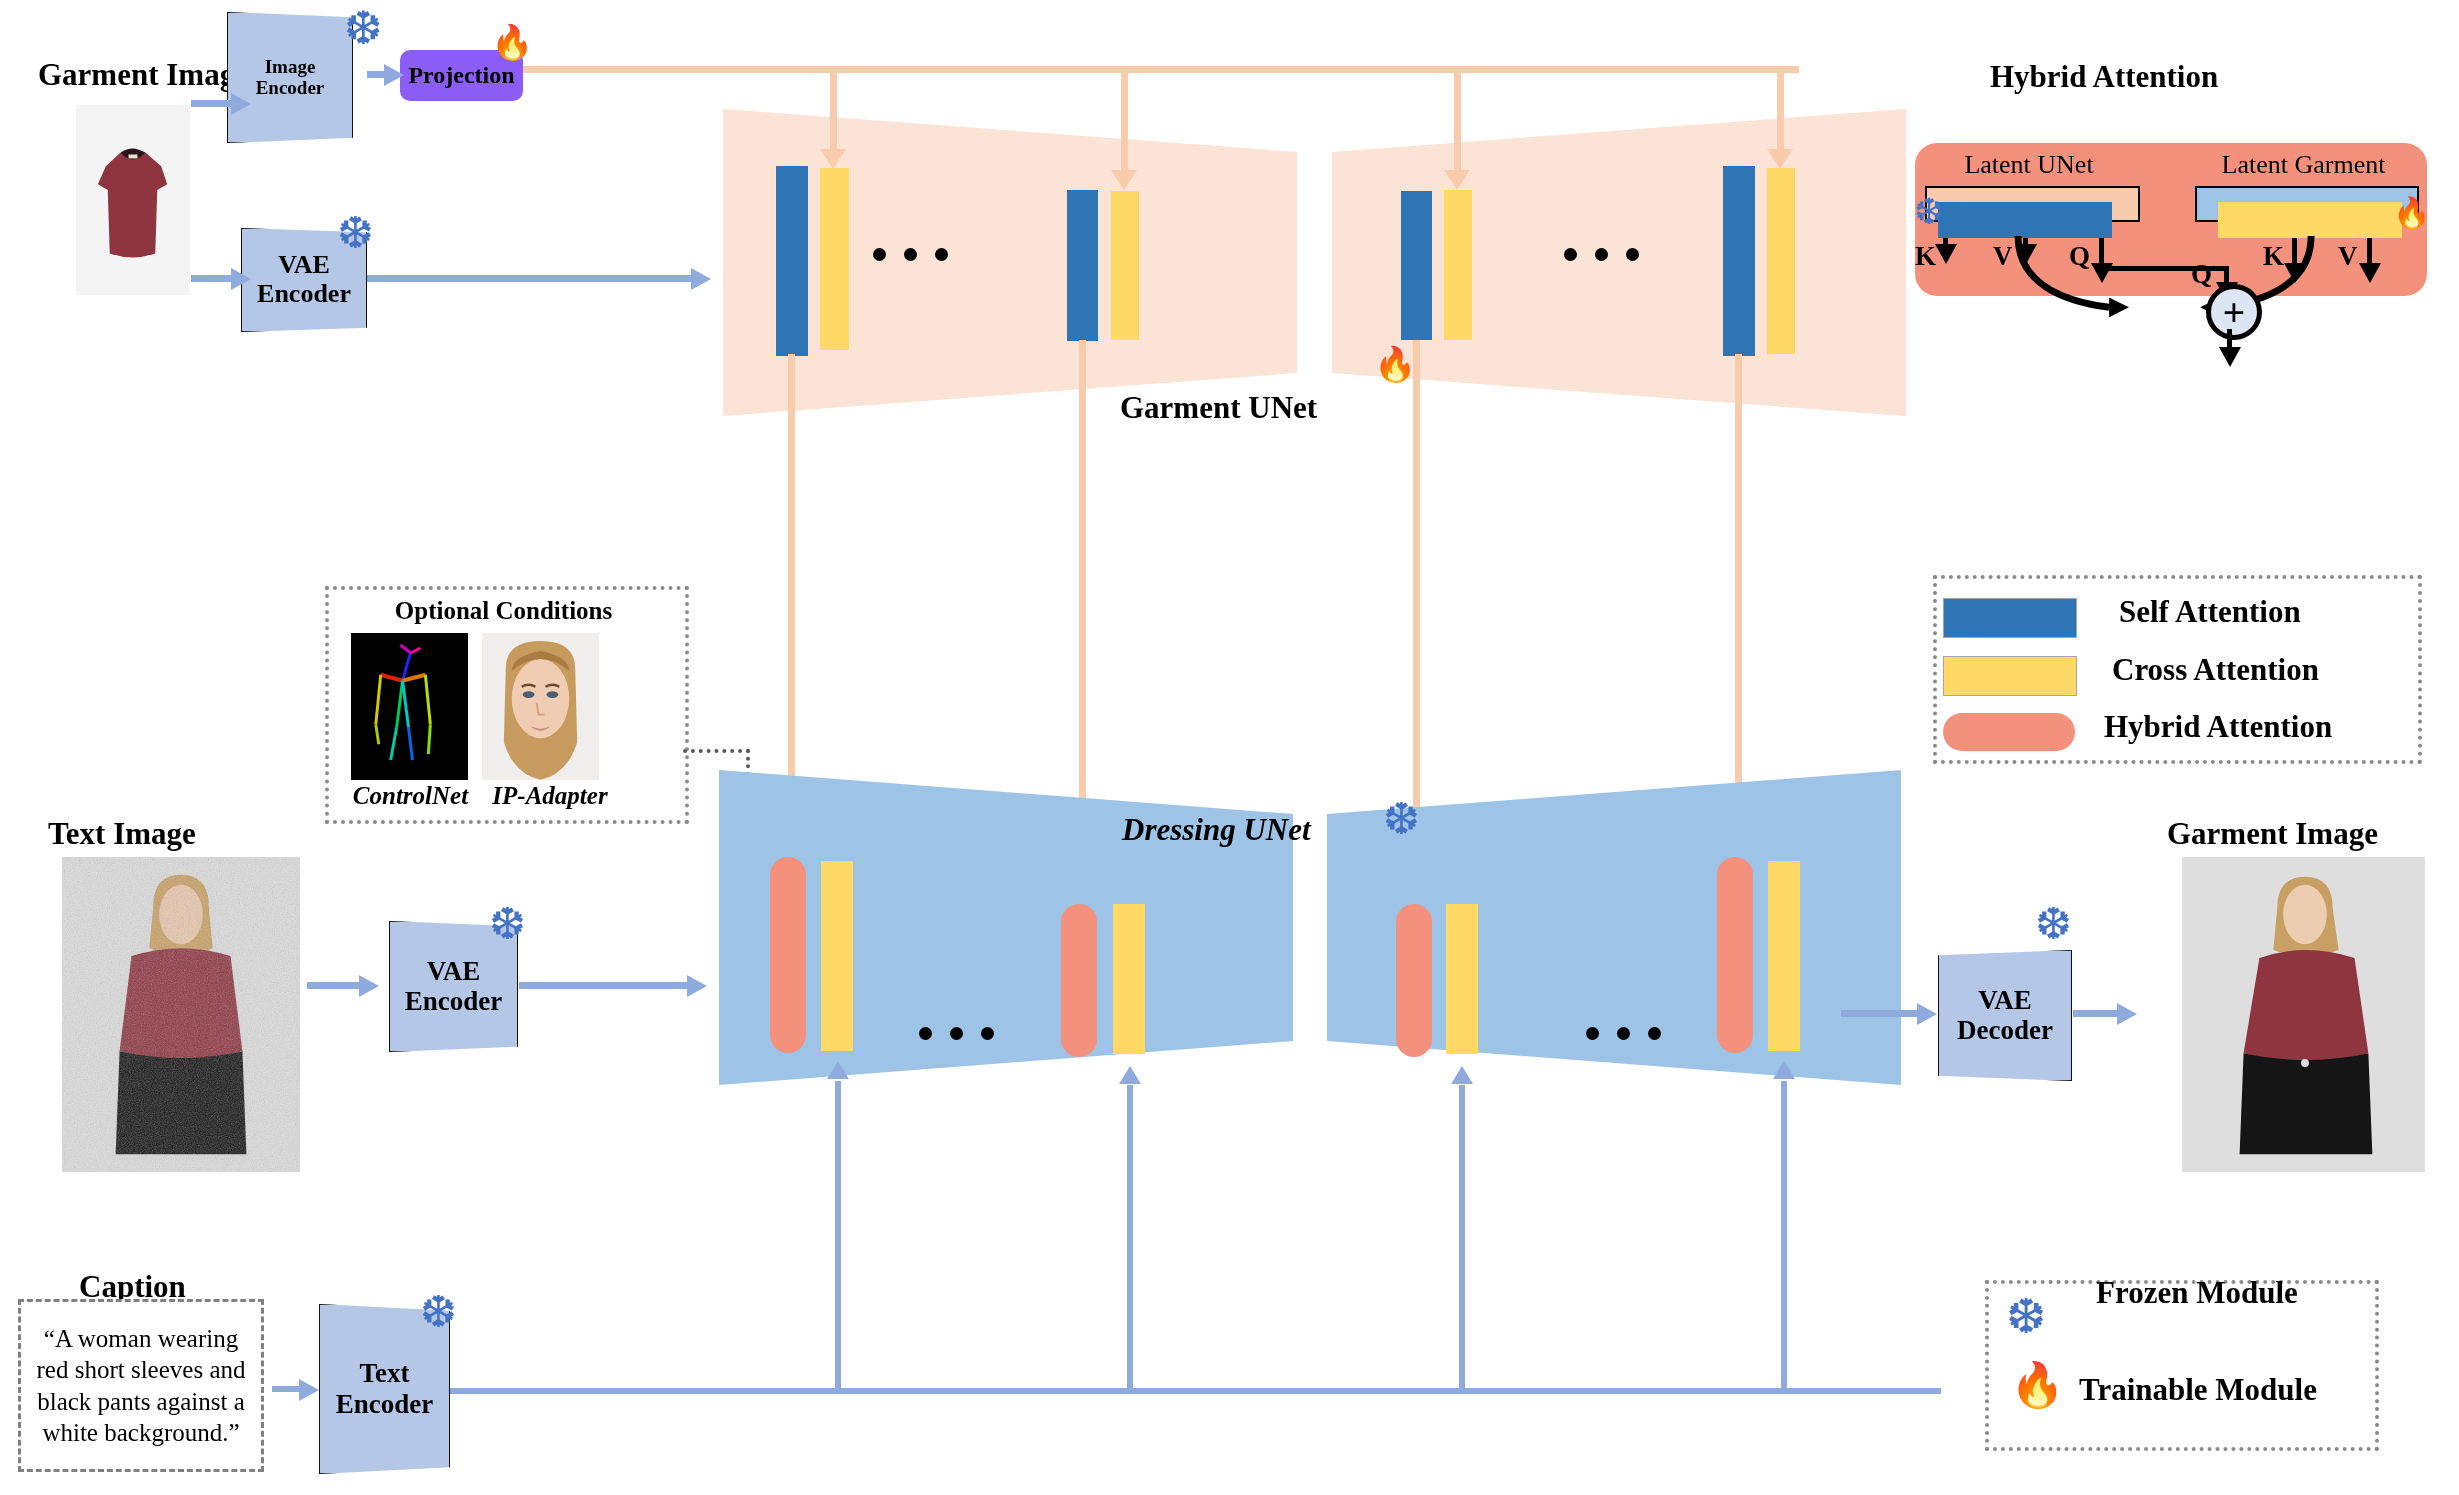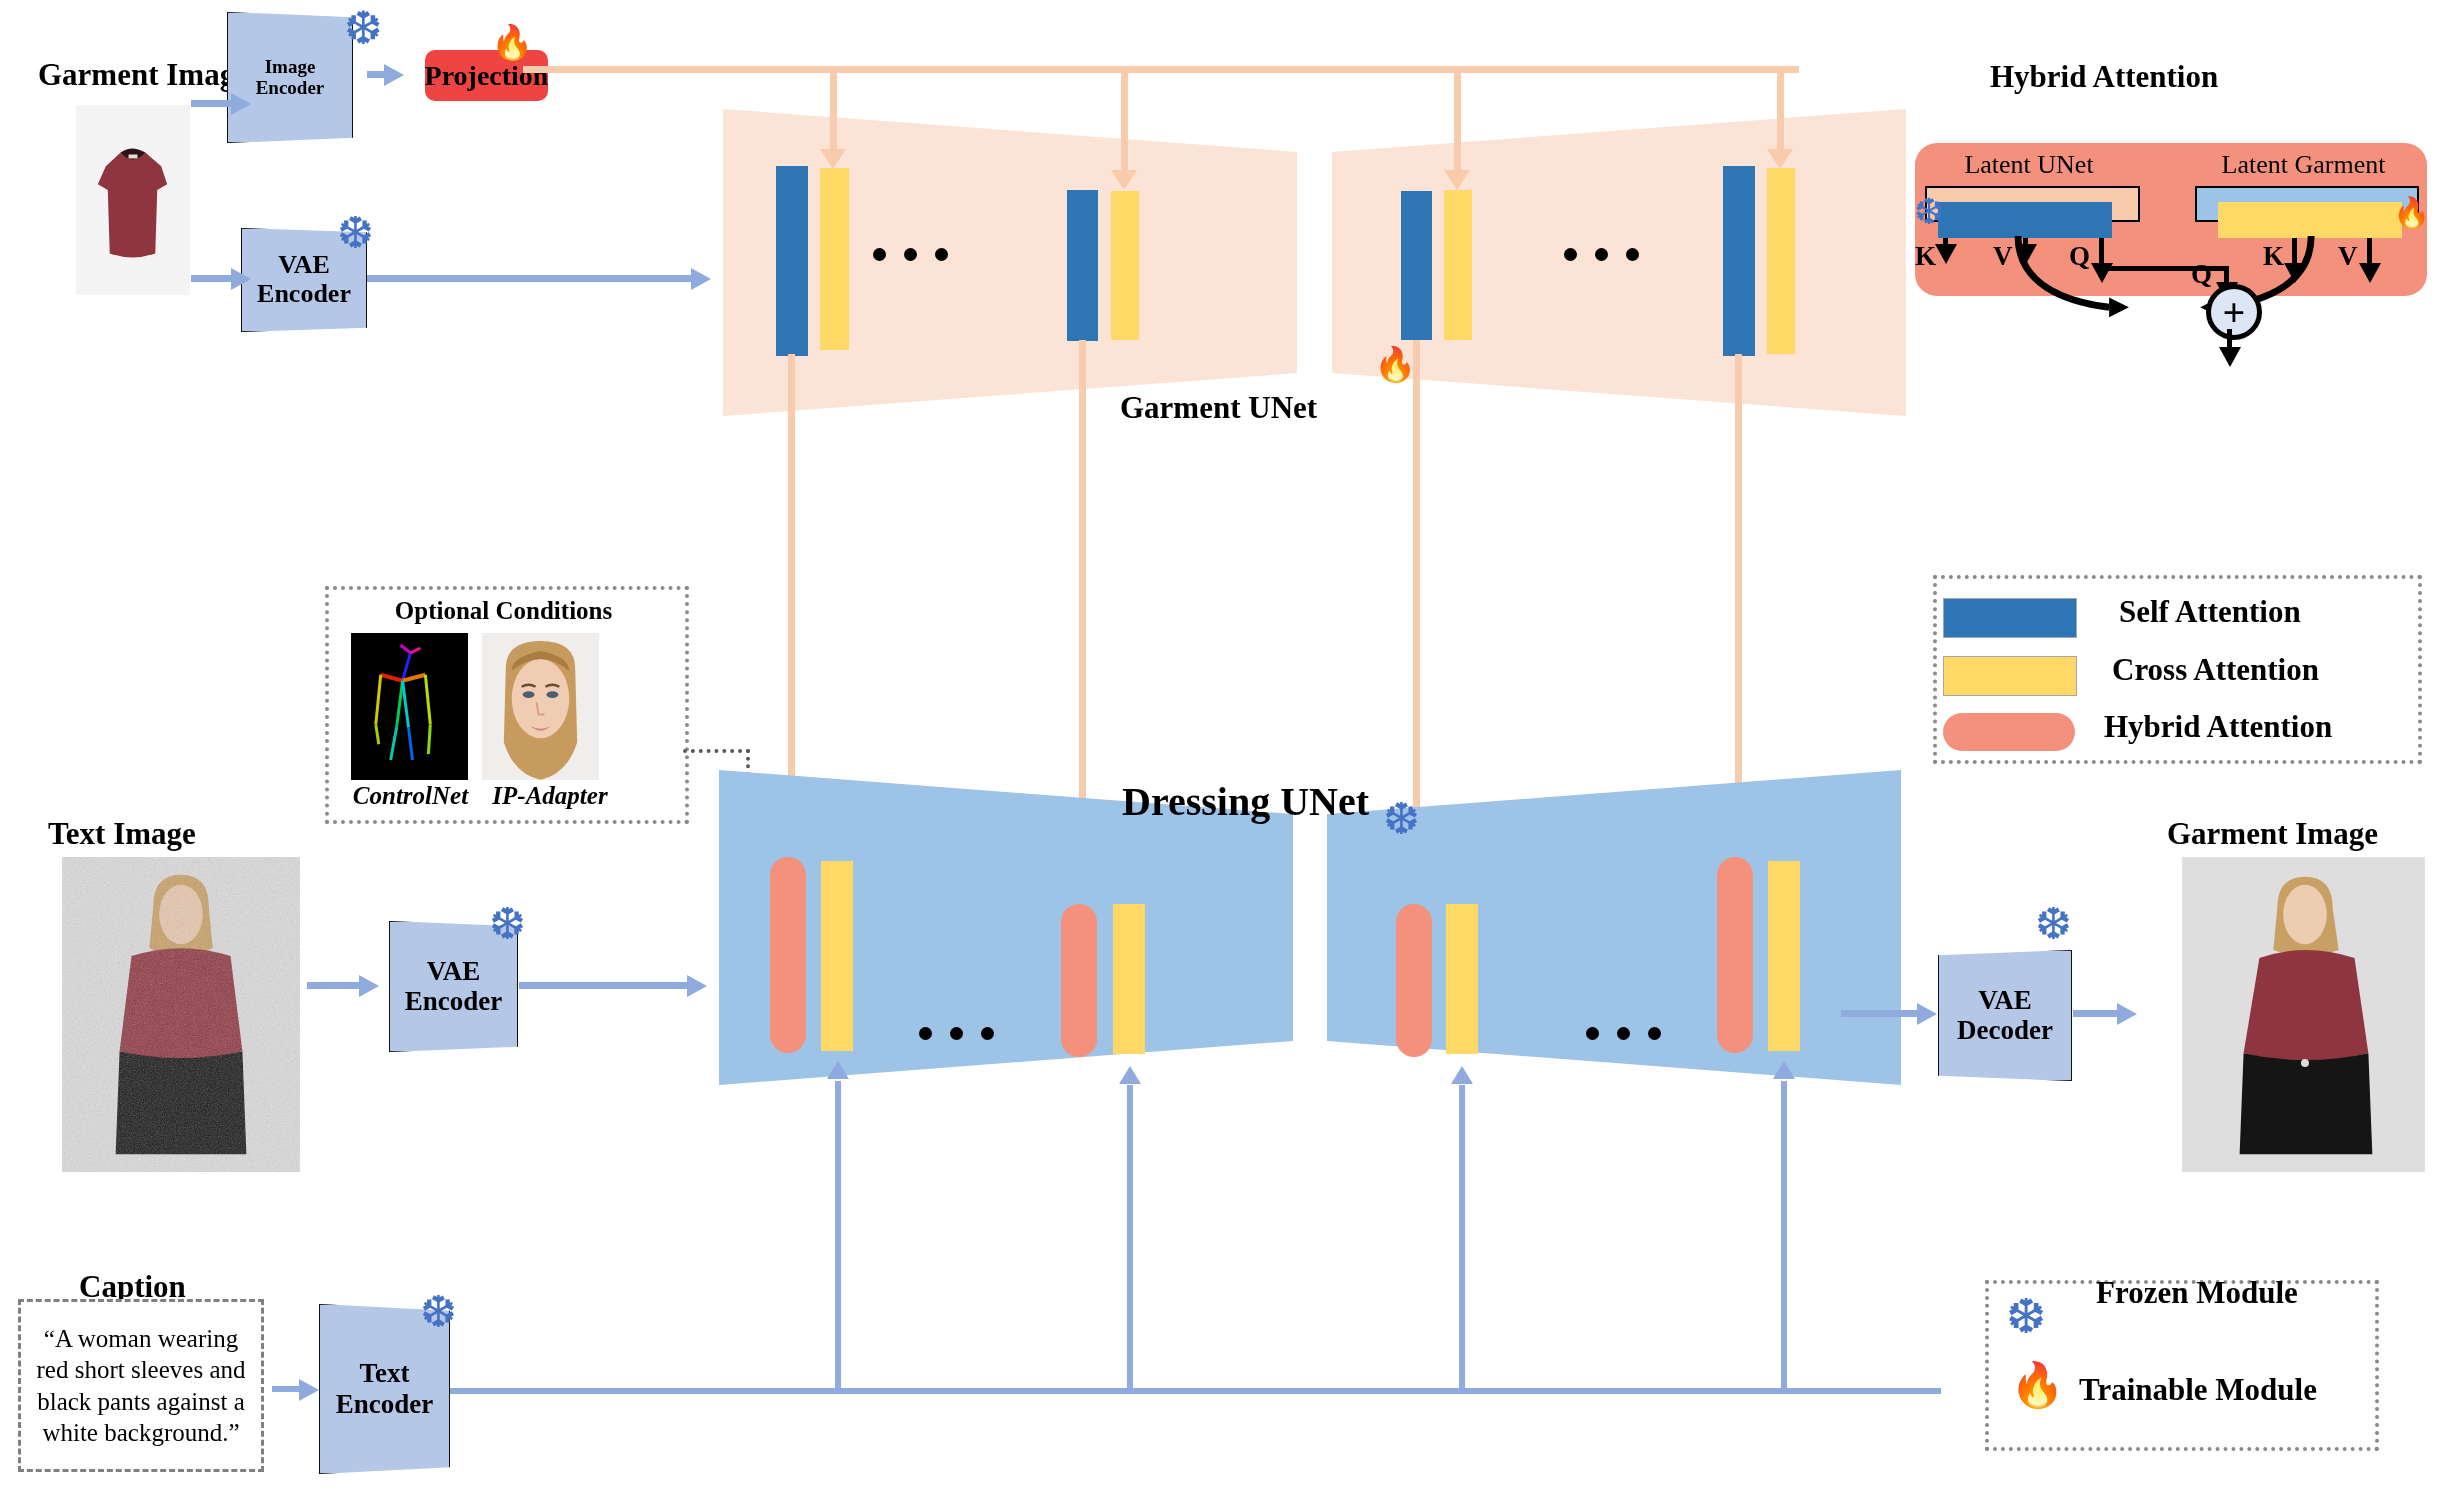--- a/index.html
+++ b/index.html
@@ -70,21 +70,21 @@
 <div class="abs trapR left ctr lbl" style="left:227px;top:12px;width:124px;height:129px;font-size:19px;line-height:1.1;justify-content:center;">
   <div>
     <div>Image</div>
     <div>Encoder</div>
   </div>
 </div>
 <div class="abs snow" style="left:344px;top:6px;font-size:46px;">❆</div>
 <div class="ln" style="left:191px;top:100px;width:42px;height:7px;"></div>
 <div class="ah r" style="left:231px;top:93px;"></div>
 
-<div class="abs ctr lbl" style="left:400px;top:50px;width:123px;height:51px;background:#ef4444;border-radius:10px;font-size:28px;margin-left:25px;">
+<div class="abs ctr lbl" style="left:400px;top:50px;width:123px;height:51px;background:#8b5cf6;border-radius:10px;font-size:24px;">
   <span>Projection</span>
 </div>
 <div class="abs fire" style="left:491px;top:26px;font-size:34px;">🔥</div>
 <div class="ln" style="left:367px;top:71px;width:20px;height:7px;"></div>
 <div class="ah r" style="left:384px;top:64px;"></div>
 
 <div class="abs trapR left ctr lbl" style="left:241px;top:228px;width:124px;height:102px;font-size:26px;line-height:1.1;">
   <div>
     <div>VAE</div>
     <div>Encoder</div>
@@ -231,21 +231,21 @@
 <div class="bar hybrid" style="left:1396px;top:904px;width:36px;height:153px;"></div>
 <div class="bar cross" style="left:1446px;top:904px;width:32px;height:150px;"></div>
 <div class="dots" style="left:1586px;top:1027px;">
     <i></i>
     <i></i>
     <i></i>
   </div>
 <div class="bar hybrid" style="left:1717px;top:857px;width:36px;height:196px;"></div>
 <div class="bar cross" style="left:1768px;top:861px;width:32px;height:190px;"></div>
 
-<div class="abs lbl" style="left:1122px;top:778px;font-size:40px;">Dressing UNet</div>
+<div class="abs lbl" style="left:1122px;top:812px;font-size:31px;font-style:italic;">Dressing UNet</div>
 <div class="abs snow" style="left:1383px;top:798px;font-size:44px;">❆</div>
 
 <div class="ln" style="left:835px;top:1388px;width:1106px;height:6px;"></div>
 <div class="ln" style="left:835px;top:1081px;width:6px;height:309px;"></div>
 <div class="ah uB" style="left:827px;top:1061px;"></div>
 <div class="ln" style="left:1127px;top:1085px;width:6px;height:305px;"></div>
 <div class="ah uB" style="left:1119px;top:1066px;"></div>
 <div class="ln" style="left:1459px;top:1085px;width:6px;height:305px;"></div>
 <div class="ah uB" style="left:1451px;top:1066px;"></div>
 <div class="ln" style="left:1781px;top:1081px;width:6px;height:309px;"></div>

